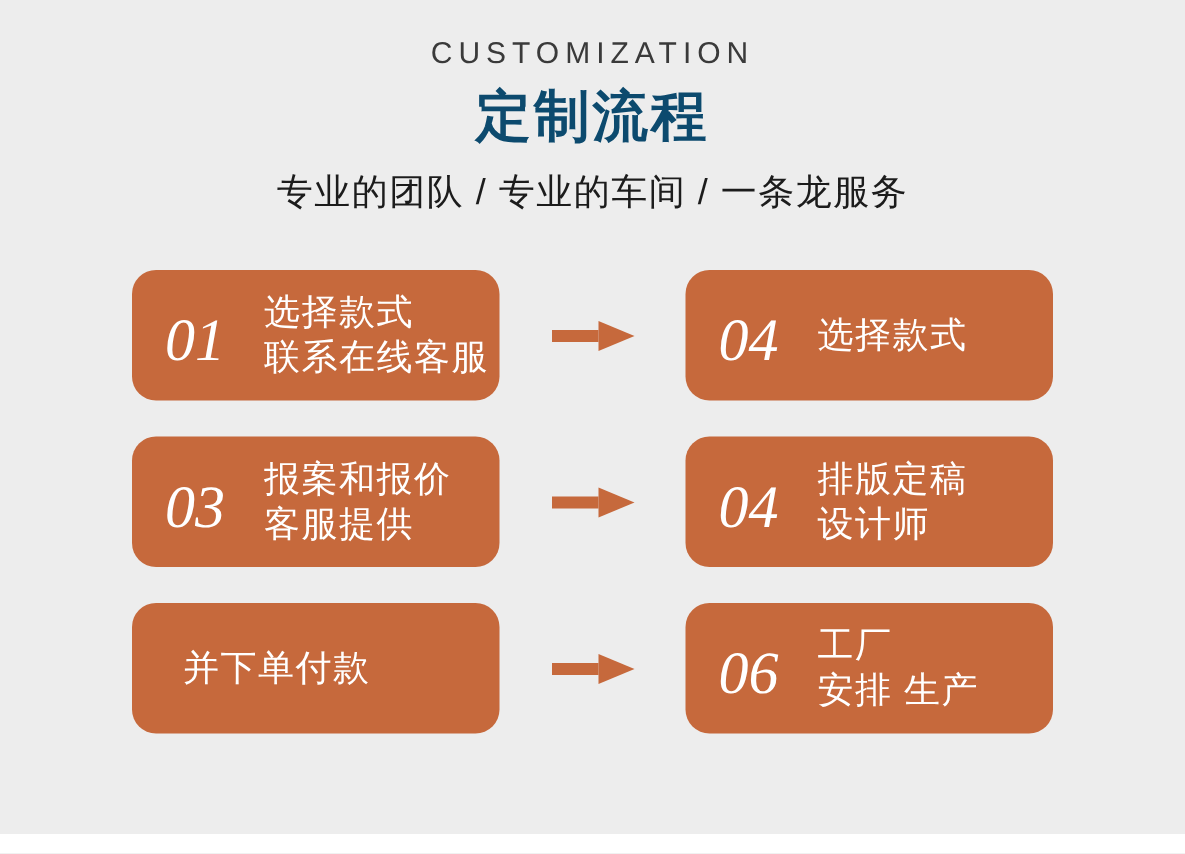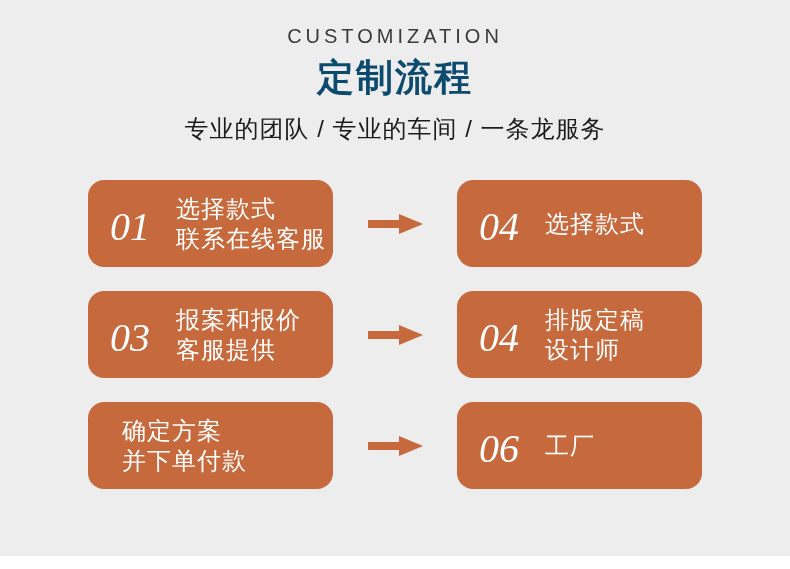--- a/index.html
+++ b/index.html
@@ -147,32 +147,32 @@
   <div class="step">
     <div class="step-number">04</div>
     <div class="step-text">
       <div>排版定稿</div>
       <div>设计师</div>
     </div>
   </div>
 
   <div class="step">
     <div class="step-text">
-      <div>确定方案</div>
       <div>并下单付款</div>
     </div>
   </div>
   <div class="arrow-cell">
     <div class="arrow">
       <div class="arrow-shaft"></div>
       <div class="arrow-head"></div>
     </div>
   </div>
   <div class="step">
     <div class="step-number">06</div>
     <div class="step-text">
       <div>工厂</div>
+      <div>安排 生产</div>
     </div>
   </div>
 
 </div>
 
 <div class="bottom-strip"></div>
 
 </body></html>

